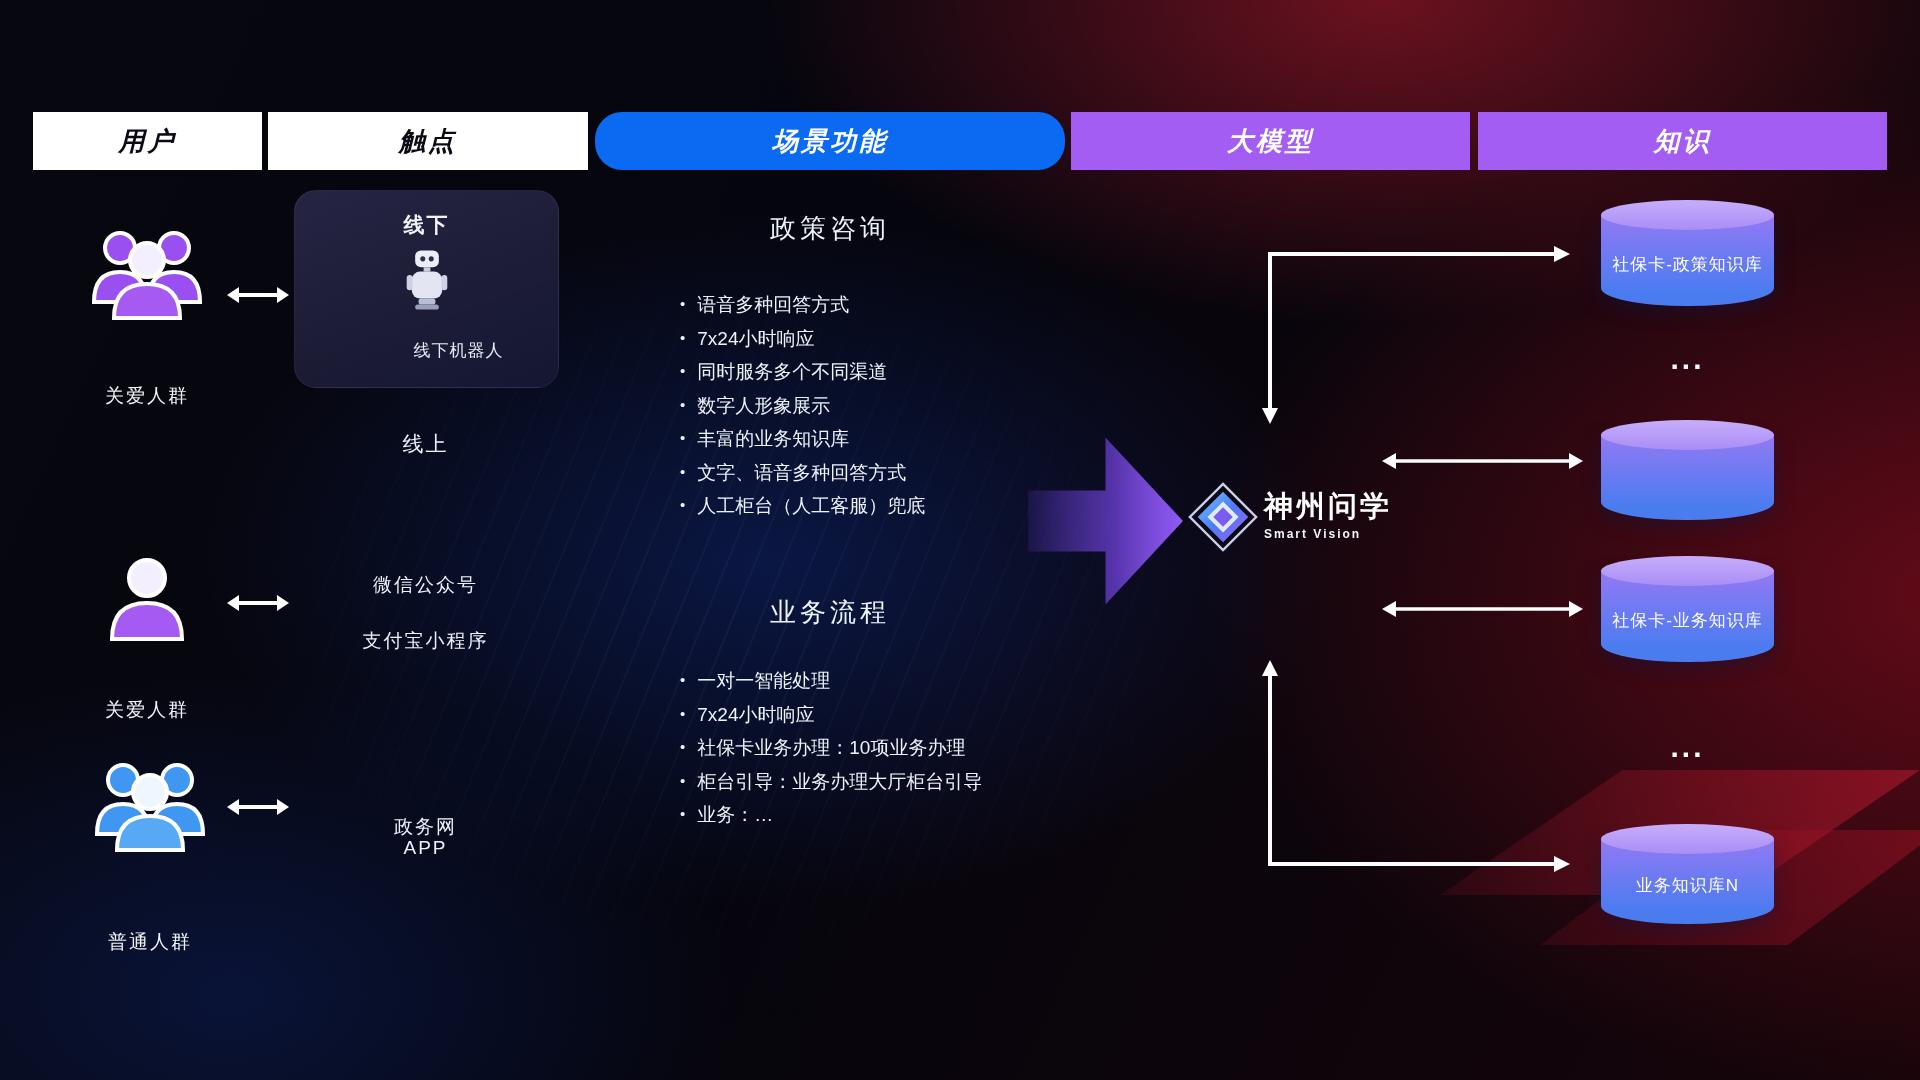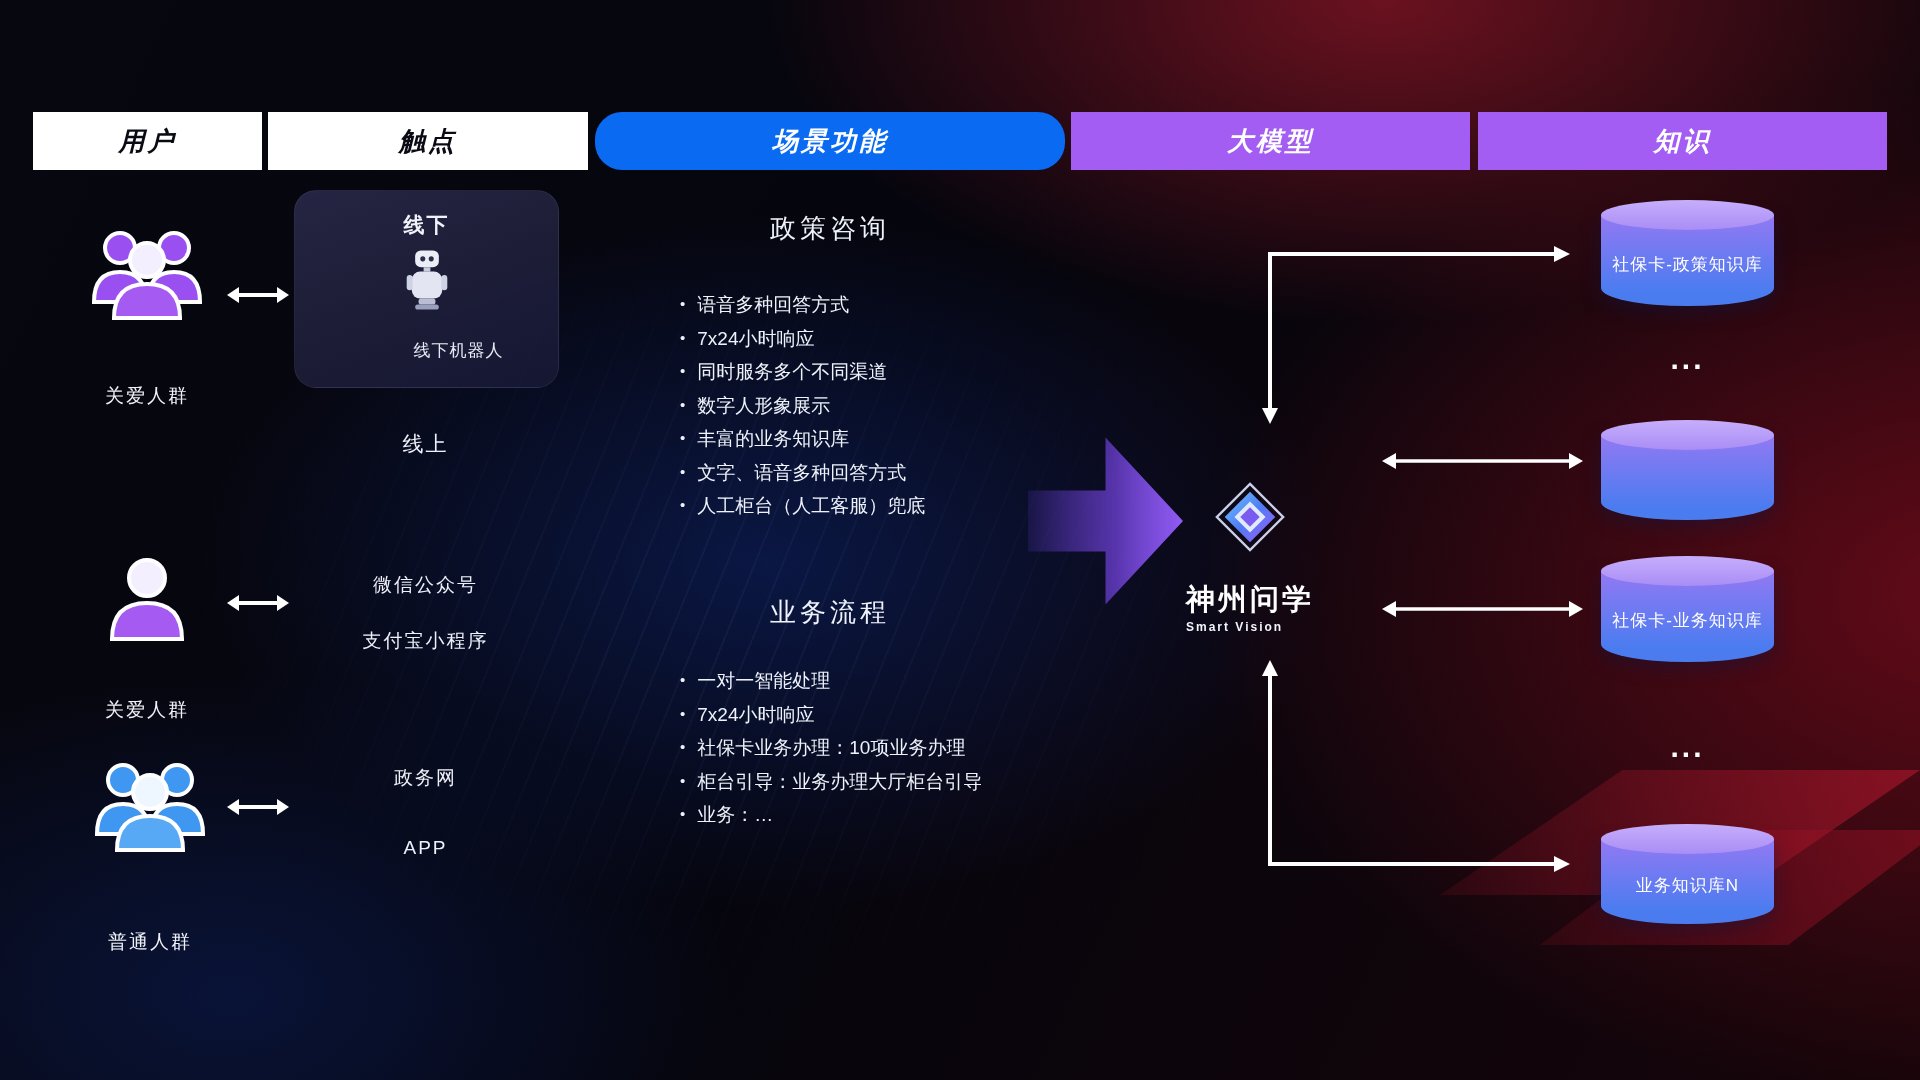--- a/index.html
+++ b/index.html
@@ -54,21 +54,21 @@
   .bullets li{color:#eef2fa;font-size:19px;line-height:32.5px;white-space:nowrap;}
   .bullets li::before{content:"•";margin-right:12px;font-size:15px;position:relative;top:-2px;}
 
   .flow-arrow{
     position:absolute;left:1028px;top:426px;width:155px;height:190px;
     background:linear-gradient(90deg, rgba(98,60,215,0.12), rgba(126,74,240,0.55) 55%, rgba(152,96,255,0.95));
     clip-path:polygon(0 34%, 50% 34%, 50% 6%, 100% 50%, 50% 94%, 50% 66%, 0 66%);
     filter:drop-shadow(0 0 18px rgba(120,70,240,0.45));
   }
 
-  .brand{position:absolute;left:1186px;top:480px;display:flex;align-items:center;gap:28px;flex-direction:column;}
+  .brand{position:absolute;left:1186px;top:480px;display:flex;align-items:center;gap:4px;}
   .brand-name{color:#ffffff;font-size:29px;font-weight:bold;letter-spacing:3px;line-height:34px;}
   .brand-sub{color:#f2f5fc;font-size:12px;font-weight:600;letter-spacing:2px;line-height:22px;}
 
   .conn{position:absolute;}
 
   .cylinder{position:absolute;left:1601px;width:173px;}
   .cyl-body{position:absolute;left:0;right:0;top:15px;bottom:0;
     background:linear-gradient(180deg,#9379f3,#4a7cf0 85%);
     border-radius:0 0 86px 86px / 0 0 18px 18px;
     box-shadow:0 6px 18px rgba(20,20,60,0.5);}
@@ -159,21 +159,21 @@
         <rect x="18" y="61" width="20" height="7" rx="3" fill="#b9bed4"></rect>
         <rect x="14" y="68" width="28" height="6" rx="3" fill="#9aa0bc"></rect>
       </svg>
     </div>
     <div class="tp-caption" style="top:148px">线下机器人</div>
   </div>
 
   <div class="tp-text tp-text-lg" style="top:430px">线上</div>
   <div class="tp-text" style="top:572px">微信公众号</div>
   <div class="tp-text" style="top:628px">支付宝小程序</div>
-  <div class="tp-text" style="top:765px">政务网</div>
+  <div class="tp-text" style="top:814px">政务网</div>
   <div class="tp-text" style="top:837px">APP</div>
 
   <div class="scene-title" style="left:655px;top:210px;width:350px">政策咨询</div>
   <ul class="bullets" style="left:680px;top:289px">
     <li>语音多种回答方式</li>
     <li>7x24小时响应</li>
     <li>同时服务多个不同渠道</li>
     <li>数字人形象展示</li>
     <li>丰富的业务知识库</li>
     <li>文字、语音多种回答方式</li>

